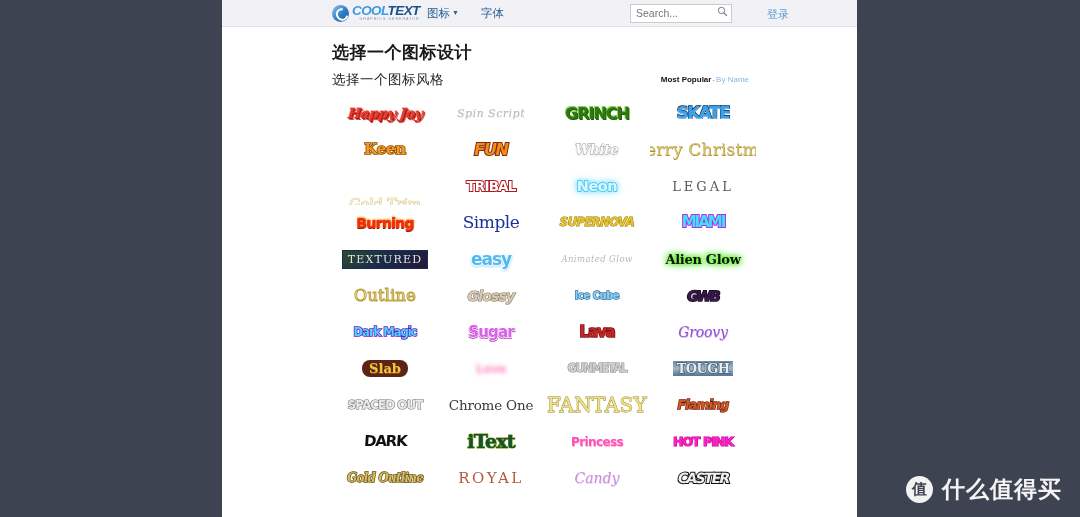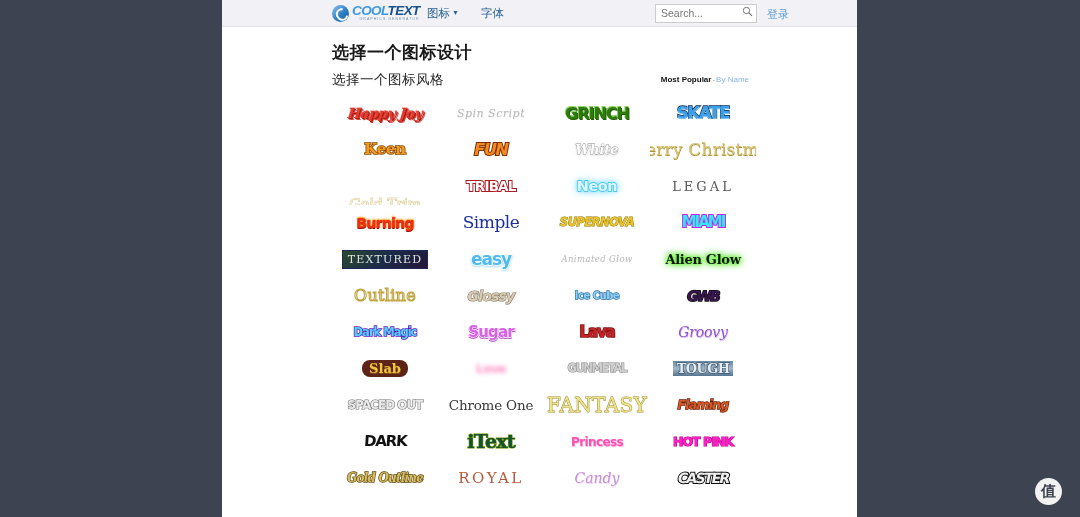--- a/index.html
+++ b/index.html
@@ -101,21 +101,21 @@
   .caret {
     display: inline-block;
     font-size: 7px;
     color: #2a6496;
     margin-left: 2px;
     vertical-align: 2px;
   }
 
   .searchwrap {
     position: absolute;
-    right: 100px;
+    right: 125px;
     top: 3px;
     width: 102px;
     height: 19px;
   }
   .searchwrap input {
     width: 100%; height: 19px;
     border: 1px solid #ccc;
     background: #fff;
     font-size: 10.5px;
     color: #888;
@@ -540,15 +540,16 @@
             <div class="cell">
               <span class="st s-caster">CASTER</span>
             </div>
           </div>
         </div>
     </div>
   </div>
 
   <div id="watermark">
     <div class="wm-badge">值</div>
+    <div class="wm-text">什么值得买</div>
   </div>
 
 </div>
 
 </body></html>

